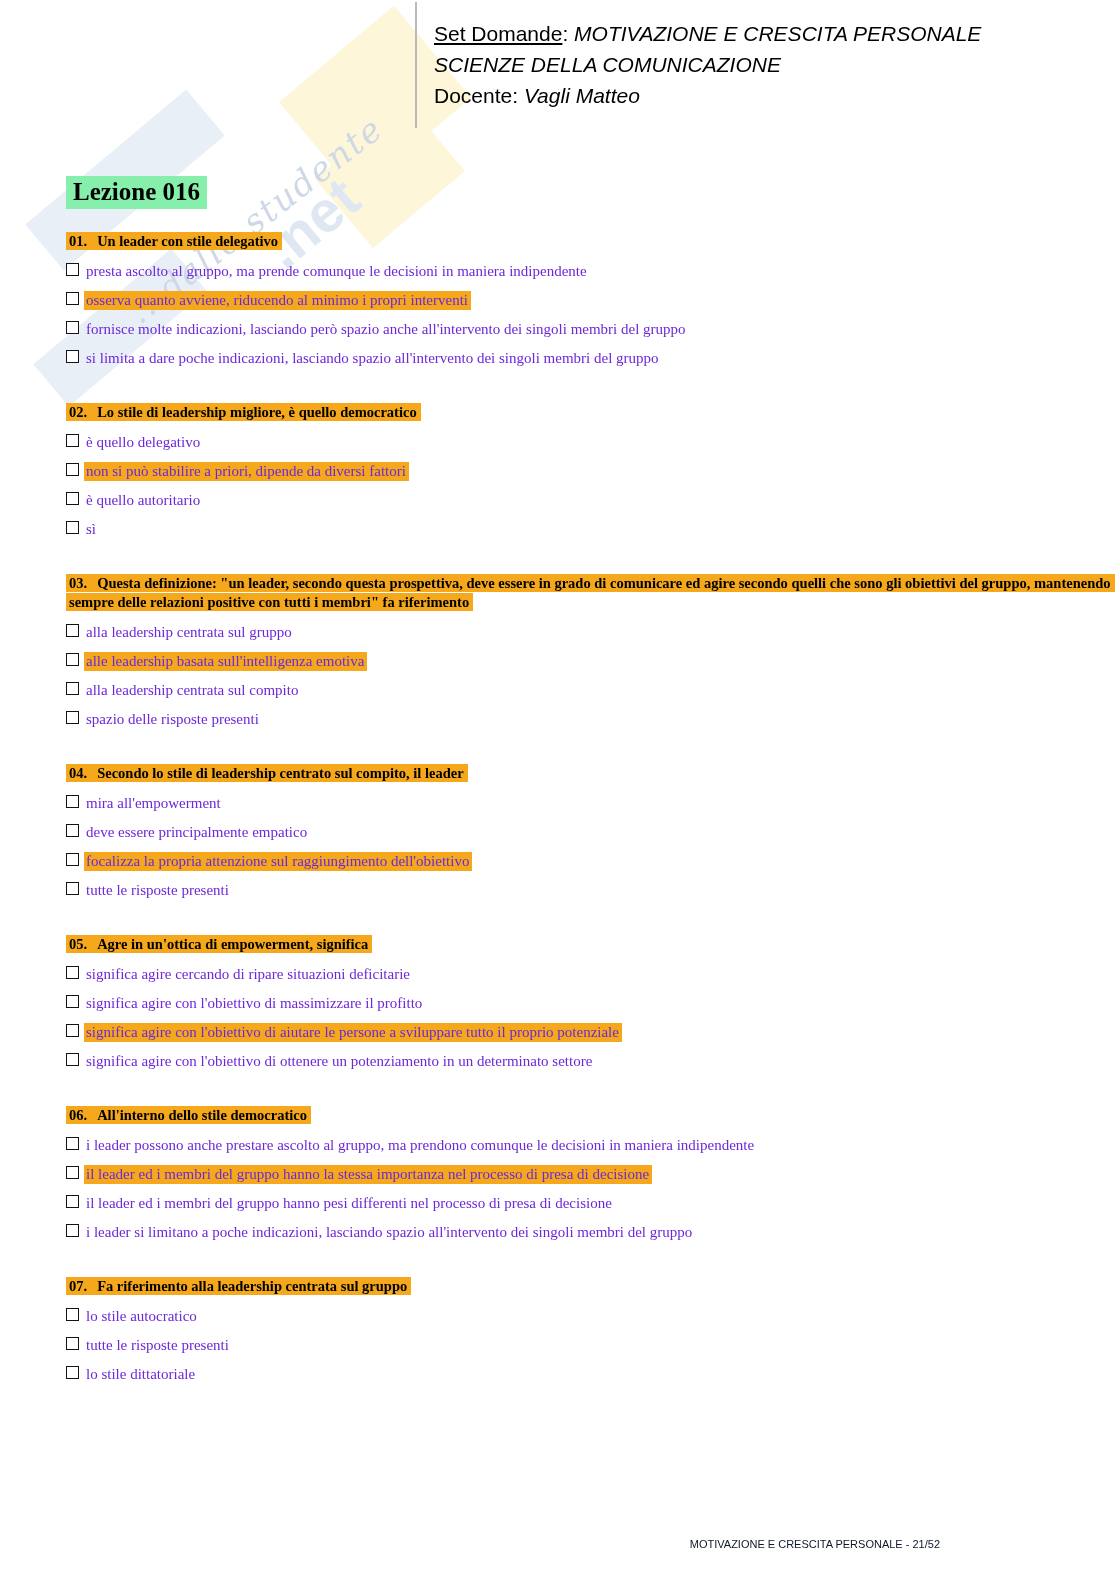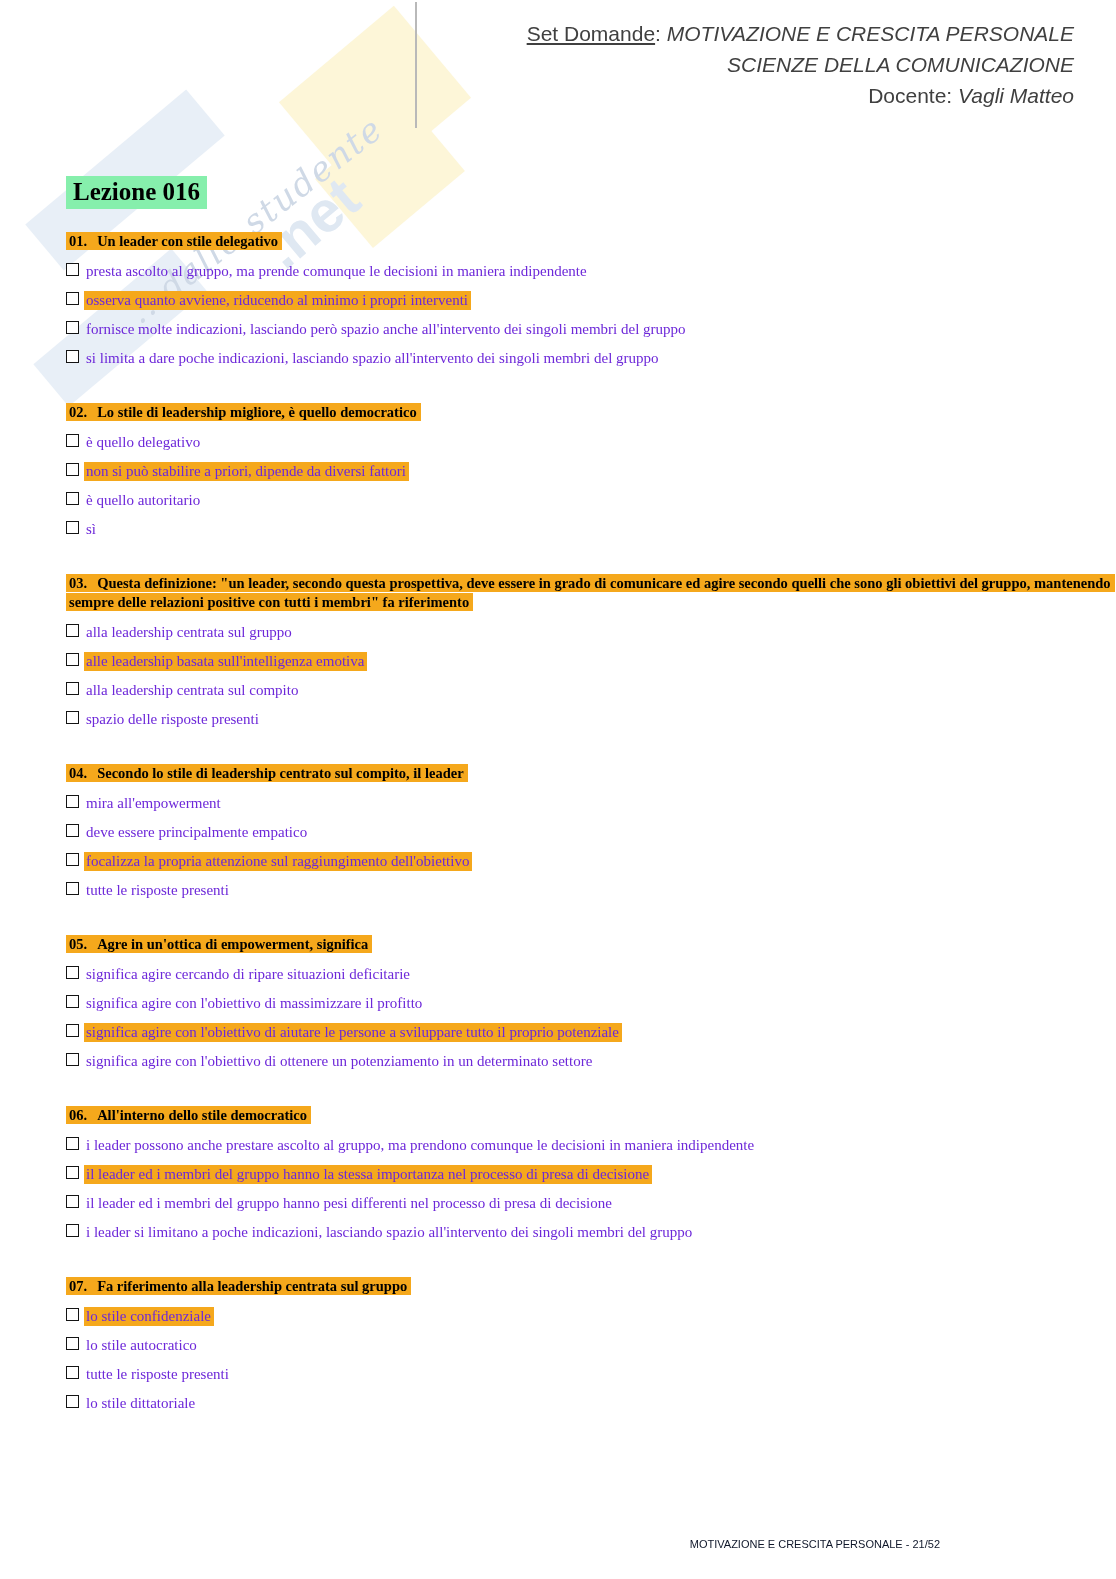--- a/index.html
+++ b/index.html
@@ -73,22 +73,21 @@
     background: #b9b9b9;
   }
   #header-text {
     position: absolute;
     left: 434px;
     top: 18px;
     width: 640px;
     font-family: "Liberation Sans", sans-serif;
     font-size: 21px;
     line-height: 31px;
-    color: #404040;
-    text-align: right;
+    color: #000000;
   }
   .hdr-label {
     text-decoration: underline;
   }
   .hdr-italic {
     font-style: italic;
   }
 
   
   #content {
@@ -324,24 +323,20 @@
         </div>
         <div class="option-row">
           <span class="checkbox"></span>
           <span class="option-text">i leader si limitano a poche indicazioni, lasciando spazio all'intervento dei singoli membri del gruppo</span>
         </div>
       </div>
       <div class="question-block">
         <div class="question-head"><span class="question-head-inner"><span class="q-num">07.</span><span>Fa riferimento alla leadership centrata sul gruppo</span></span></div>
         <div class="option-row">
           <span class="checkbox"></span>
-          <span class="option-text hl">lo stile confidenziale</span>
-        </div>
-        <div class="option-row">
-          <span class="checkbox"></span>
           <span class="option-text">lo stile autocratico</span>
         </div>
         <div class="option-row">
           <span class="checkbox"></span>
           <span class="option-text">tutte le risposte presenti</span>
         </div>
         <div class="option-row">
           <span class="checkbox"></span>
           <span class="option-text">lo stile dittatoriale</span>
         </div>

